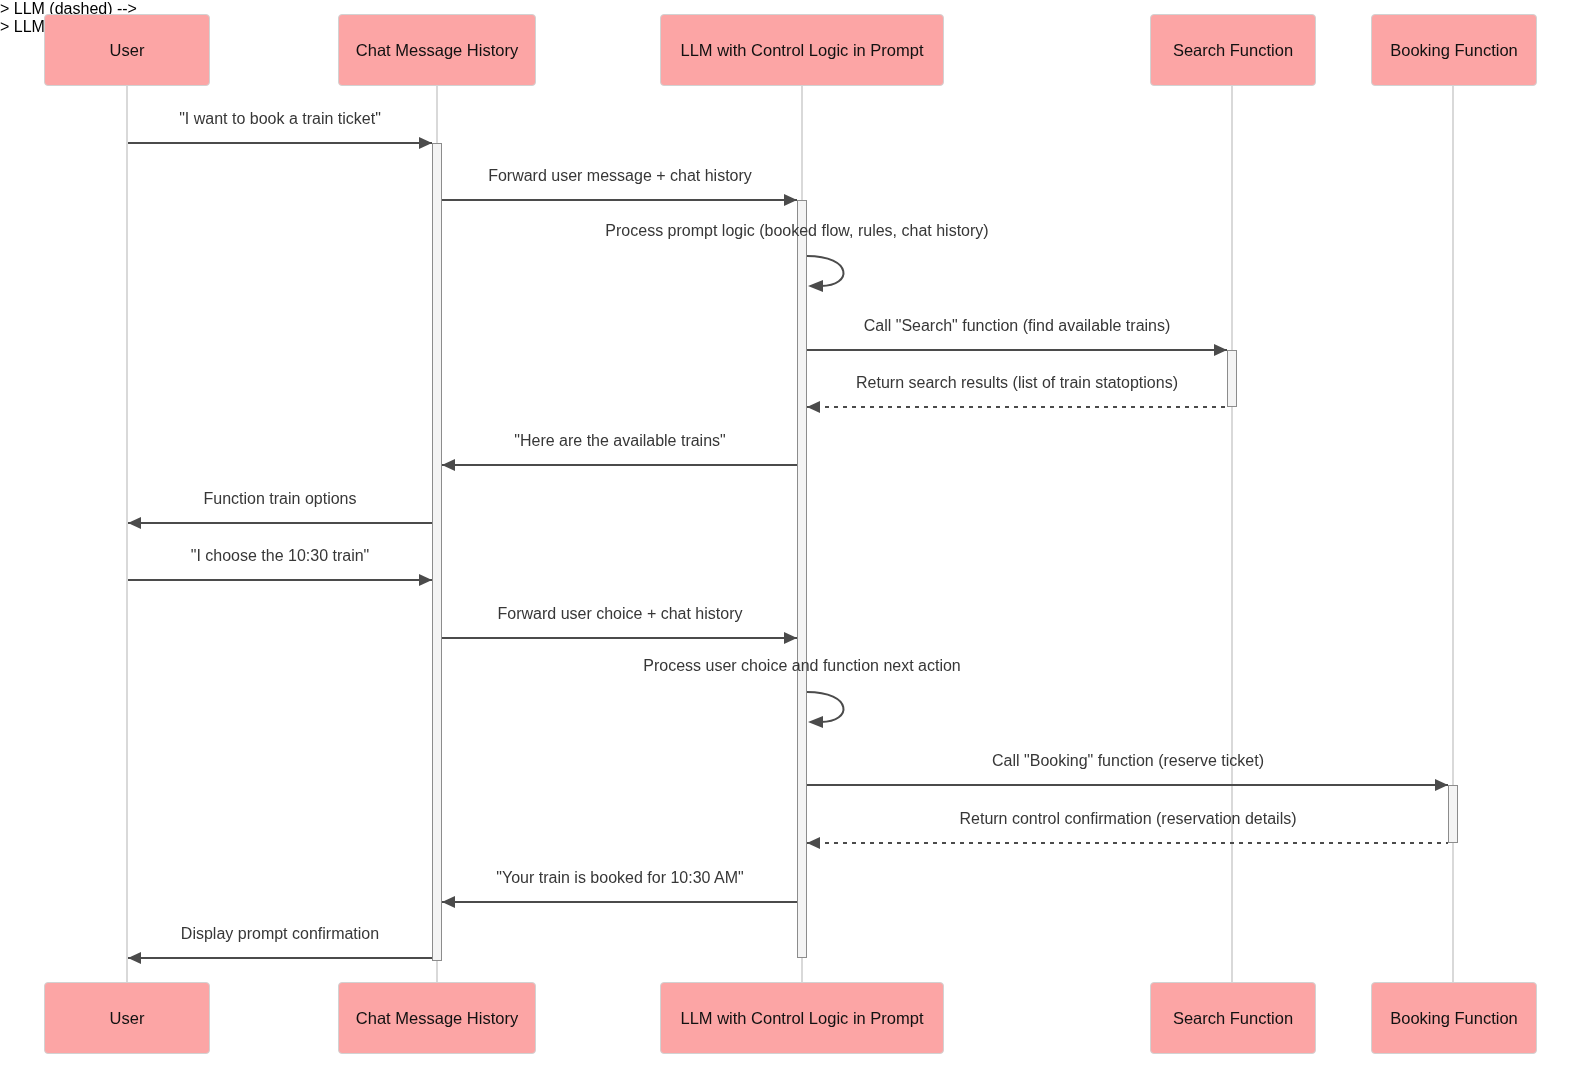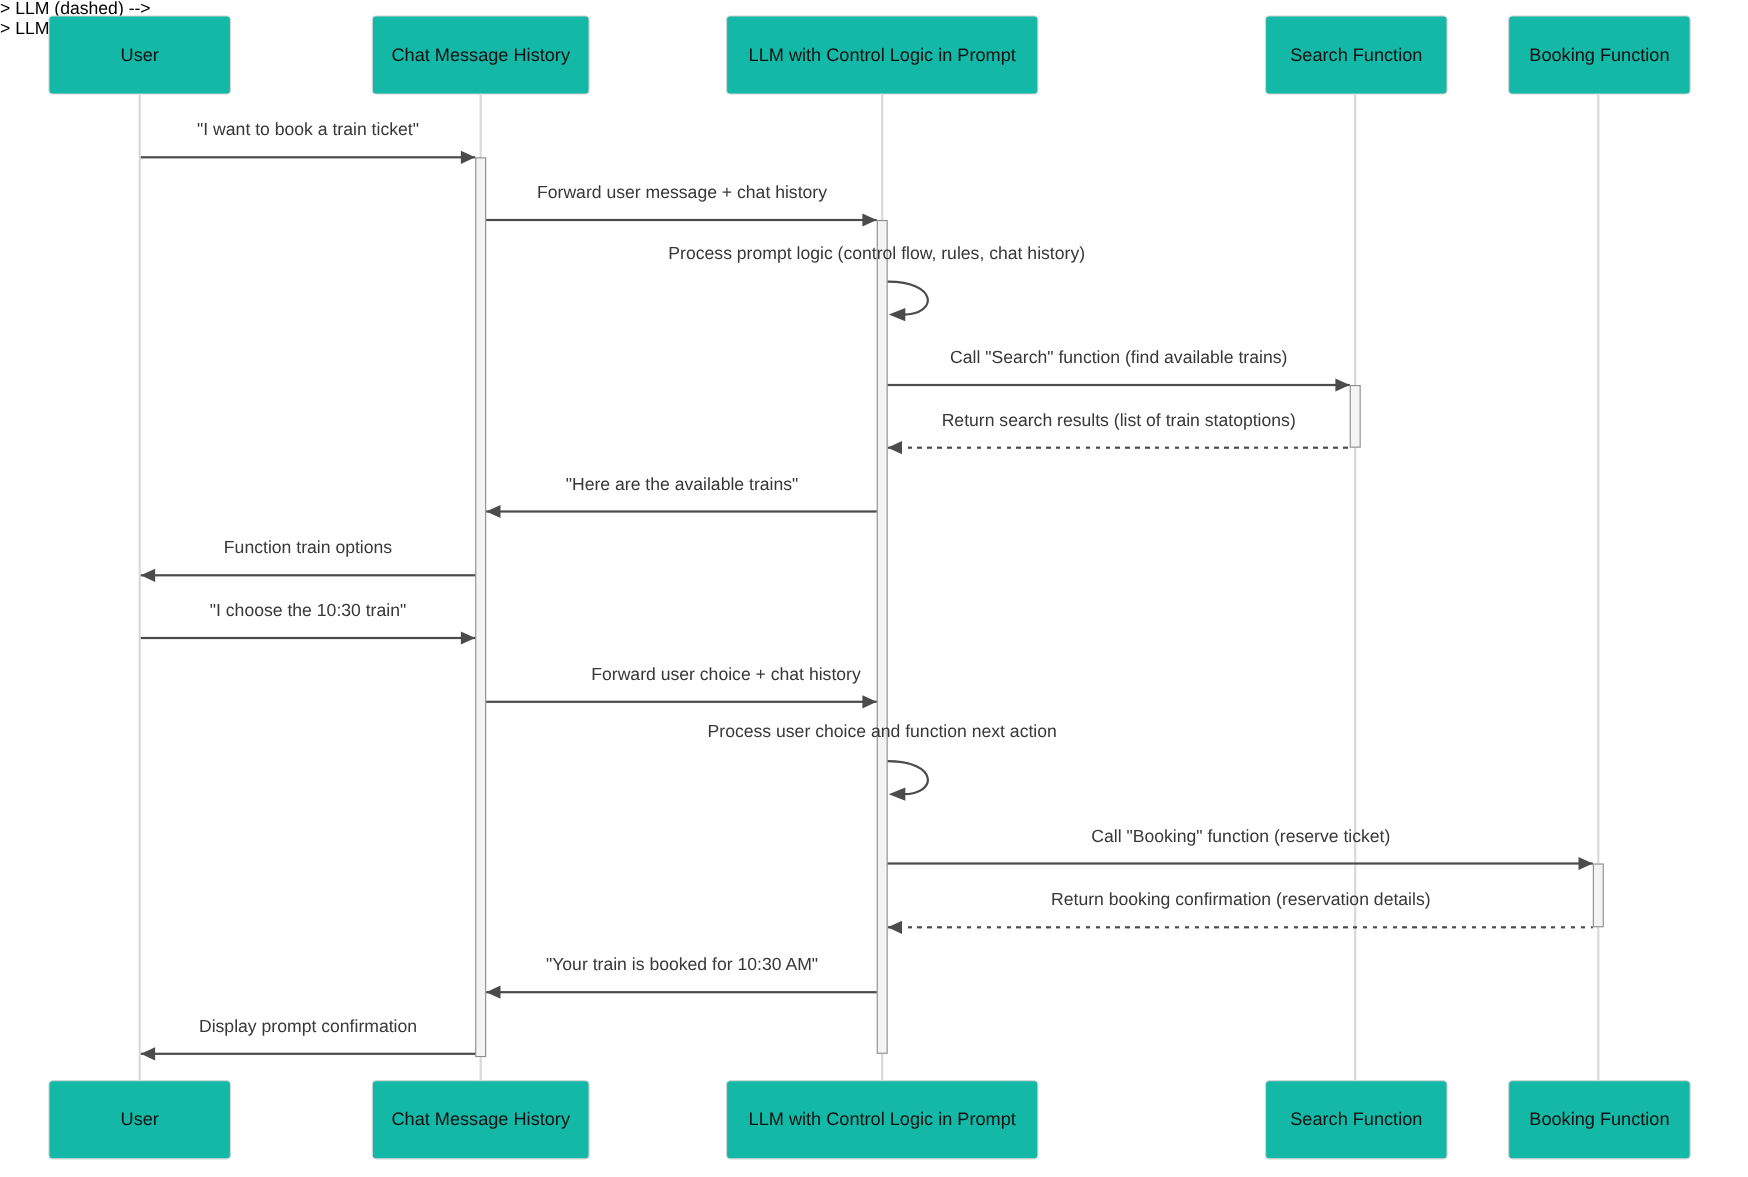--- a/index.html
+++ b/index.html
@@ -2,21 +2,21 @@
 <html><head>
 <meta charset="utf-8">
 <style>
   html,body{margin:0;padding:0;background:#ffffff;}
   #stage{
     position:relative;width:1589px;height:1070px;background:#ffffff;overflow:hidden;
     font-family:"Liberation Sans","DejaVu Sans",sans-serif;
   }
   .actor-box{
     position:absolute;height:72px;box-sizing:border-box;
-    background:#14b8a6;border:1px solid #d2d2d2;border-radius:4px;
+    background:#fca5a5;border:1px solid #d2d2d2;border-radius:4px;
     display:flex;align-items:center;justify-content:center;
     font-size:16.5px;color:#111111;text-align:center;
   }
   .lifeline{position:absolute;width:2px;background:#d9d9d9;}
   .activation{
     position:absolute;width:10px;box-sizing:border-box;
     background:#f4f4f4;border:1px solid #8c8c8c;
   }
   .msg-label{
     position:absolute;transform:translateX(-50%);white-space:nowrap;
@@ -82,21 +82,21 @@
 
   
   <div>
     <div class="msg-label" style="left:620px;top:167px;">Forward user message + chat history</div>
     <div class="arrow-line" style="left:442px;top:199px;width:355px;"></div>
     <div class="head-right" style="left:784px;top:194px;"></div>
   </div>
 
   
   <div>
-    <div class="msg-label" style="left:797px;top:222px;">Process prompt logic (control flow, rules, chat history)</div>
+    <div class="msg-label" style="left:797px;top:222px;">Process prompt logic (booked flow, rules, chat history)</div>
     <svg class="self-loop" style="left:805px;top:250px;" width="70" height="50" viewBox="0 0 70 50">
       <path d="M 2 6 C 48 6 48 36 16 36" fill="none" stroke="#4b4b4b" stroke-width="2"></path>
       <path d="M 18 30 L 3 36 L 18 42 Z" fill="#4b4b4b"></path>
     </svg>
   </div>
 
   
   <div>
     <div class="msg-label" style="left:1017px;top:317px;">Call "Search" function (find available trains)</div>
     <div class="arrow-line" style="left:807px;top:349px;width:420px;"></div>
@@ -126,21 +126,21 @@
 
   
   <div>
     <div class="msg-label" style="left:280px;top:547px;">"I choose the 10:30 train"</div>
     <div class="arrow-line" style="left:128px;top:579px;width:304px;"></div>
     <div class="head-right" style="left:419px;top:574px;"></div>
   </div>
 
   
   <div>
-    <div class="msg-label" style="left:620px;top:605px;margin-left:40px;">Forward user choice + chat history</div>
+    <div class="msg-label" style="left:620px;top:605px;">Forward user choice + chat history</div>
     <div class="arrow-line" style="left:442px;top:637px;width:355px;"></div>
     <div class="head-right" style="left:784px;top:632px;"></div>
   </div>
 
   
   <div>
     <div class="msg-label" style="left:802px;top:657px;">Process user choice and function next action</div>
     <svg class="self-loop" style="left:805px;top:686px;" width="70" height="50" viewBox="0 0 70 50">
       <path d="M 2 6 C 48 6 48 36 16 36" fill="none" stroke="#4b4b4b" stroke-width="2"></path>
       <path d="M 18 30 L 3 36 L 18 42 Z" fill="#4b4b4b"></path>
@@ -149,21 +149,21 @@
 
   
   <div>
     <div class="msg-label" style="left:1128px;top:752px;">Call "Booking" function (reserve ticket)</div>
     <div class="arrow-line" style="left:807px;top:784px;width:641px;"></div>
     <div class="head-right" style="left:1435px;top:779px;"></div>
   </div>
 
   &gt; LLM (dashed) --&gt;
   <div>
-    <div class="msg-label" style="left:1128px;top:810px;">Return booking confirmation (reservation details)</div>
+    <div class="msg-label" style="left:1128px;top:810px;">Return control confirmation (reservation details)</div>
     <div class="arrow-line dashed" style="left:807px;top:842px;width:641px;"></div>
     <div class="head-left" style="left:807px;top:837px;"></div>
   </div>
 
   
   <div>
     <div class="msg-label" style="left:620px;top:869px;">"Your train is booked for 10:30 AM"</div>
     <div class="arrow-line" style="left:442px;top:901px;width:355px;"></div>
     <div class="head-left" style="left:442px;top:896px;"></div>
   </div>

